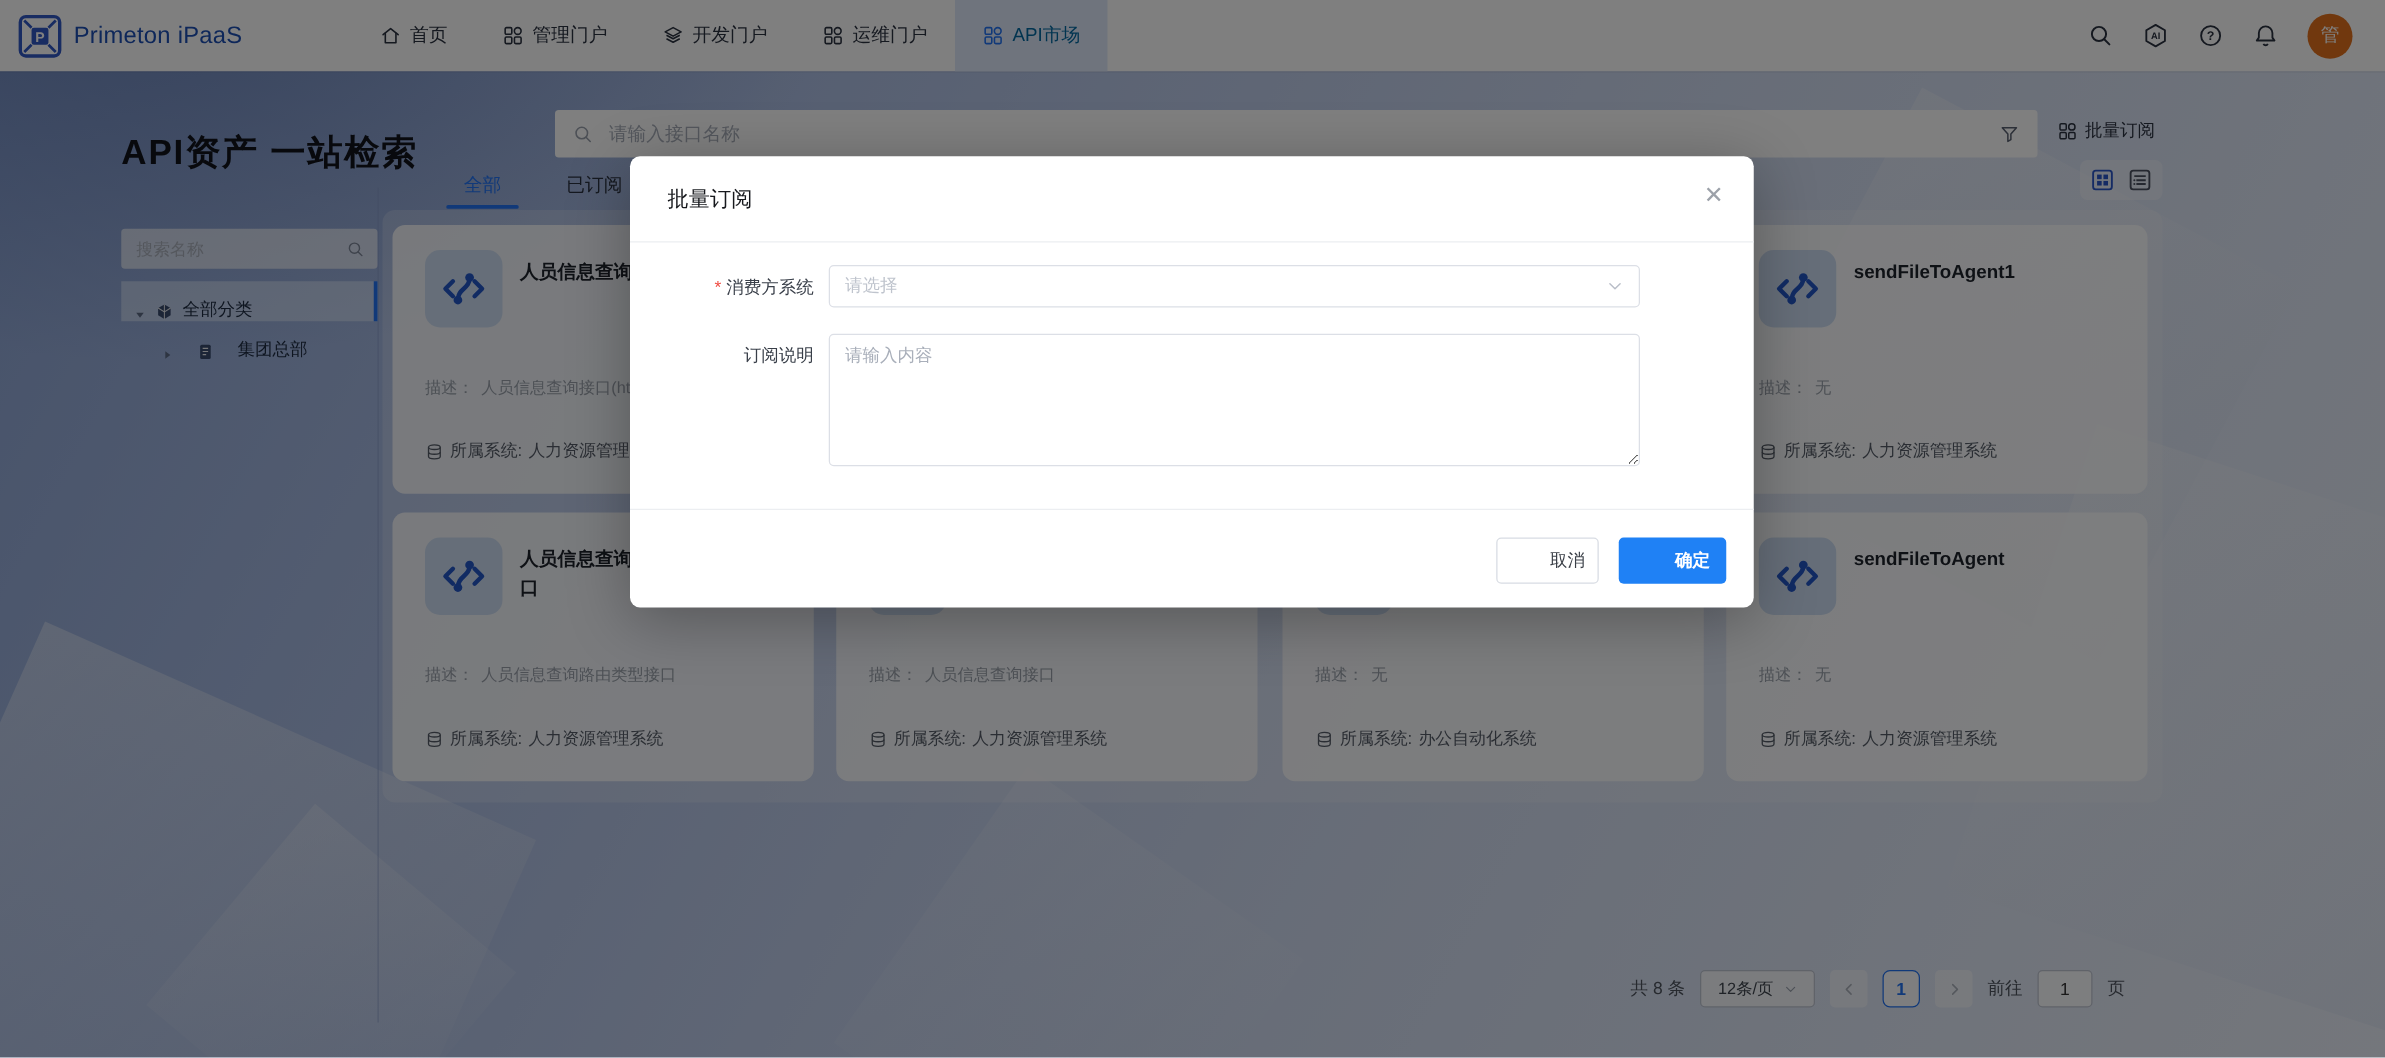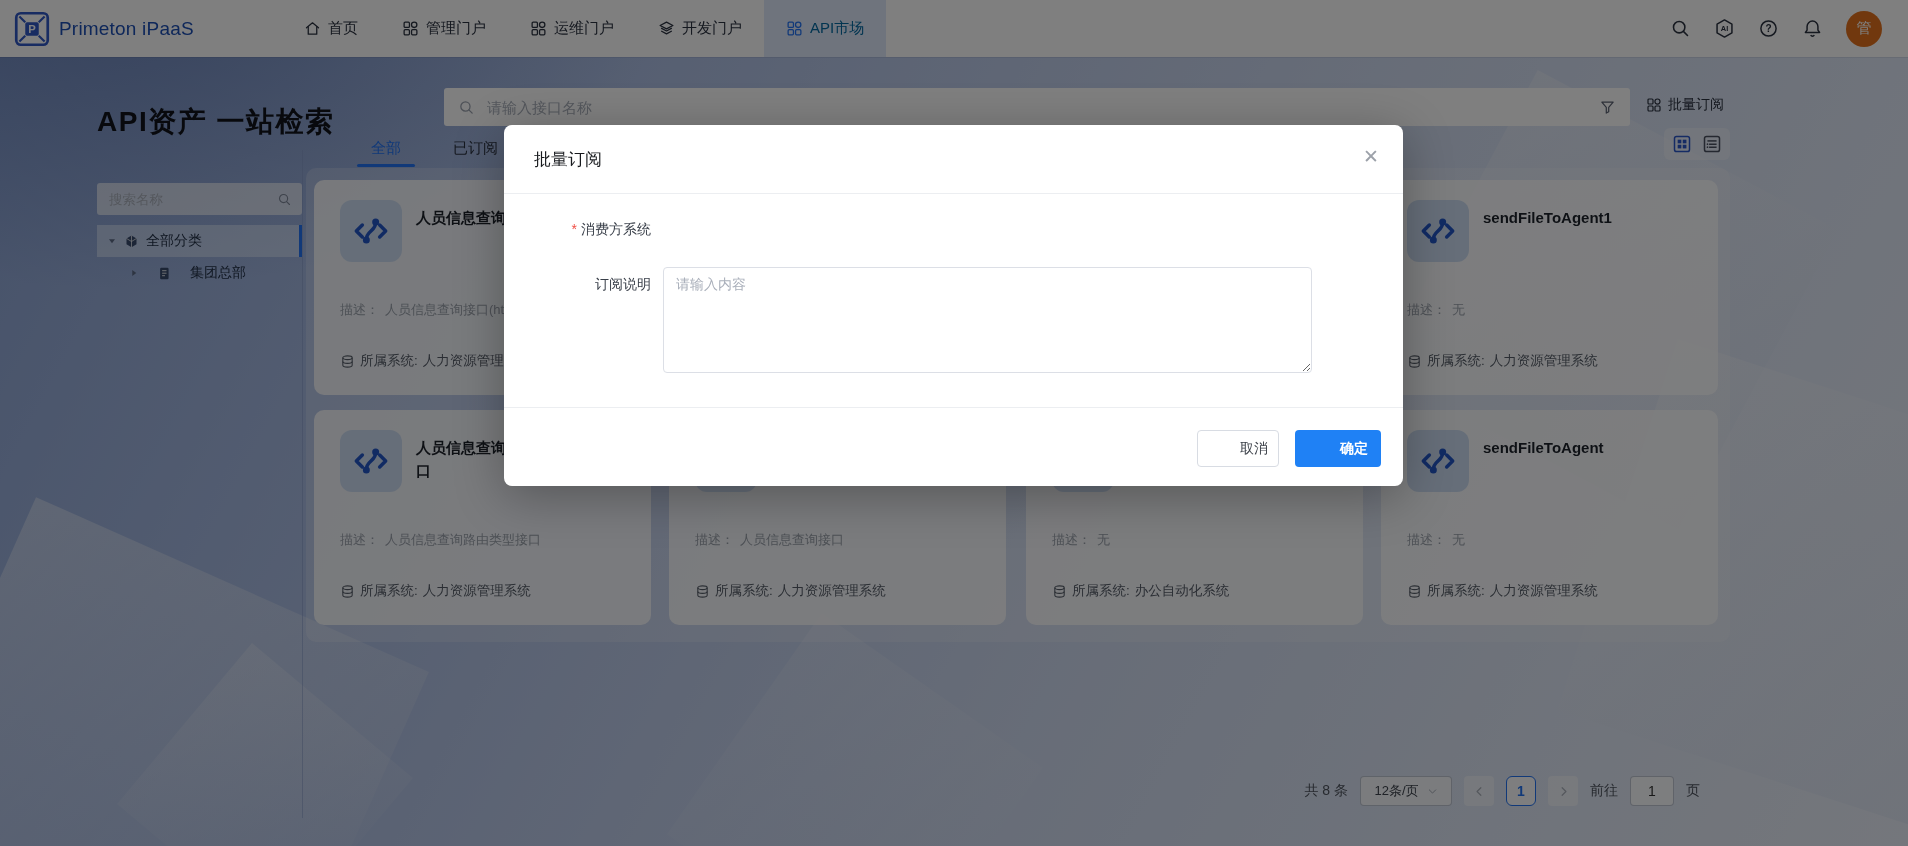--- a/index.html
+++ b/index.html
@@ -56,21 +56,21 @@
   .viewtoggle svg{width:20px;height:20px;cursor:pointer;}
   .vt-grid{color:#2b57c9;} .vt-list{color:#4a5160;}
   
   .panel{position:absolute;left:306px;top:168px;width:1424px;height:474px;background:rgba(255,255,255,.20);
          border-radius:10px;z-index:3;}
   .sidebar{position:absolute;left:97px;top:183px;width:205px;z-index:5;}
   .side-search{height:32px;background:rgba(255,255,255,.6);border-radius:3px;display:flex;align-items:center;padding:0 10px;}
   .side-search input{flex:1;border:0;outline:0;background:transparent;font-size:13.5px;color:#333;min-width:0;}
   .side-search svg{width:15px;height:15px;color:#7d8698;}
   .tree{margin-top:10px;}
-  .tree-row{height:32px;display:flex;align-items:center;font-size:14px;color:#1d2b40;position:relative;cursor:pointer;}
+  .tree-row{height:32px;display:flex;align-items:flex-end;font-size:14px;color:#1d2b40;position:relative;cursor:pointer;}
   .tree-row .caret{width:10px;height:10px;margin-left:10px;color:#5c6b85;flex:none;}
   .tree-row .t-icon{width:15px;height:15px;margin-left:7px;flex:none;}
   .tree-row .t-label{margin-left:7px;white-space:nowrap;}
   .tree-row.selected{background:rgba(222,233,250,.55);}
   .tree-row.selected::after{content:"";position:absolute;right:0;top:0;width:3px;height:100%;background:#2373f2;}
   .tree-row.child{padding-left:22px;gap:11px;}
   .vline{position:absolute;left:302px;top:150px;height:668px;width:1px;background:rgba(130,150,195,.5);z-index:4;}
   
   .card{position:absolute;width:337px;height:215px;background:rgba(255,255,255,.82);border-radius:10px;z-index:5;cursor:pointer;}
   .c1{left:314px}.c2{left:669px}.c3{left:1026px}.c4{left:1381px}
@@ -246,29 +246,29 @@
       <span>首页</span>
     </div>
     <div class="nav-item">
       <svg>
           <use href="#sym-grid"></use>
         </svg>
       <span>管理门户</span>
     </div>
     <div class="nav-item">
       <svg>
+          <use href="#sym-layers"></use>
+        </svg>
+      <span>开发门户</span>
+    </div>
+    <div class="nav-item">
+      <svg>
           <use href="#sym-grid"></use>
         </svg>
       <span>运维门户</span>
-    </div>
-    <div class="nav-item">
-      <svg>
-          <use href="#sym-layers"></use>
-        </svg>
-      <span>开发门户</span>
     </div>
     <div class="nav-item active">
       <svg>
           <use href="#sym-grid"></use>
         </svg>
       <span>API市场</span>
     </div>
   </nav>
   <div class="nav-right">
     <span class="icon-btn">
@@ -516,20 +516,26 @@
 </div>
 
 <div class="overlay"></div>
 
 <div class="modal">
   <div class="modal-title">批量订阅</div>
   <span class="modal-close">✕</span>
   <div class="m-line mh-line"></div>
 
   <div class="form-label lbl1"><span class="req">*</span><span>消费方系统</span></div>
+  <div class="consumer-select">
+    <span>请选择</span>
+    <svg>
+        <use href="#sym-chev-down"></use>
+      </svg>
+  </div>
 
   <div class="form-label lbl2"><span>订阅说明</span></div>
   <textarea class="note-area" placeholder="请输入内容" style=""></textarea>
 
   <div class="m-line mf-line"></div>
   <div class="btn btn-cancel">
       <span>取消</span>
     </div>
   <div class="btn btn-confirm">
       <span>确定</span>

